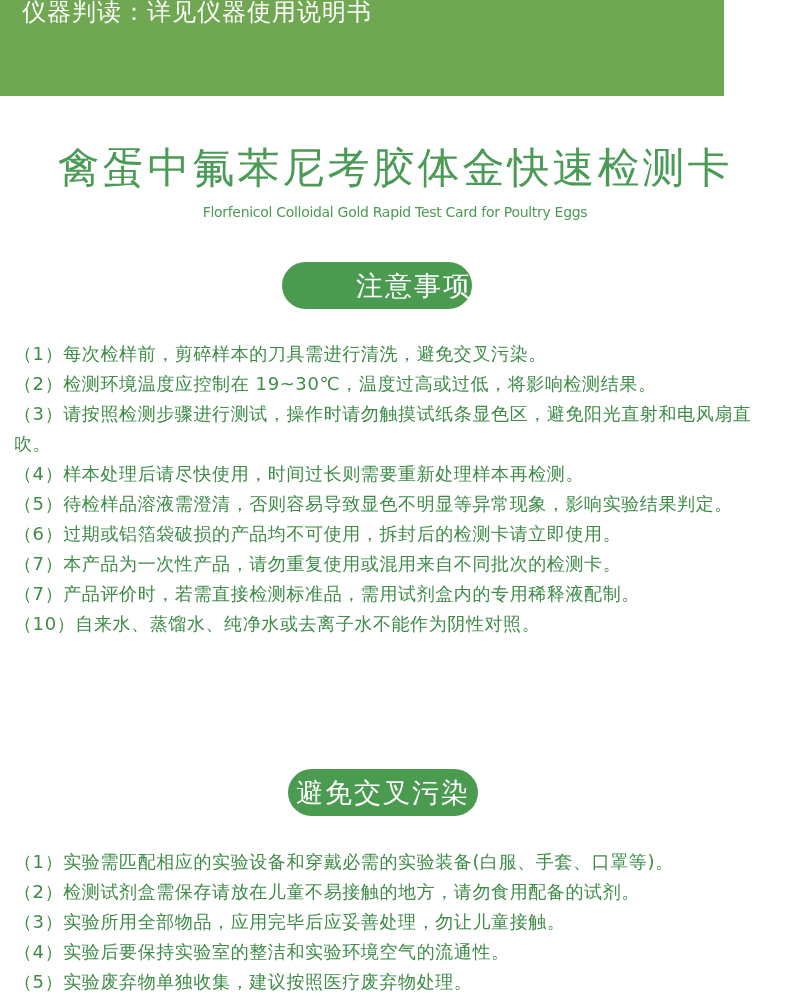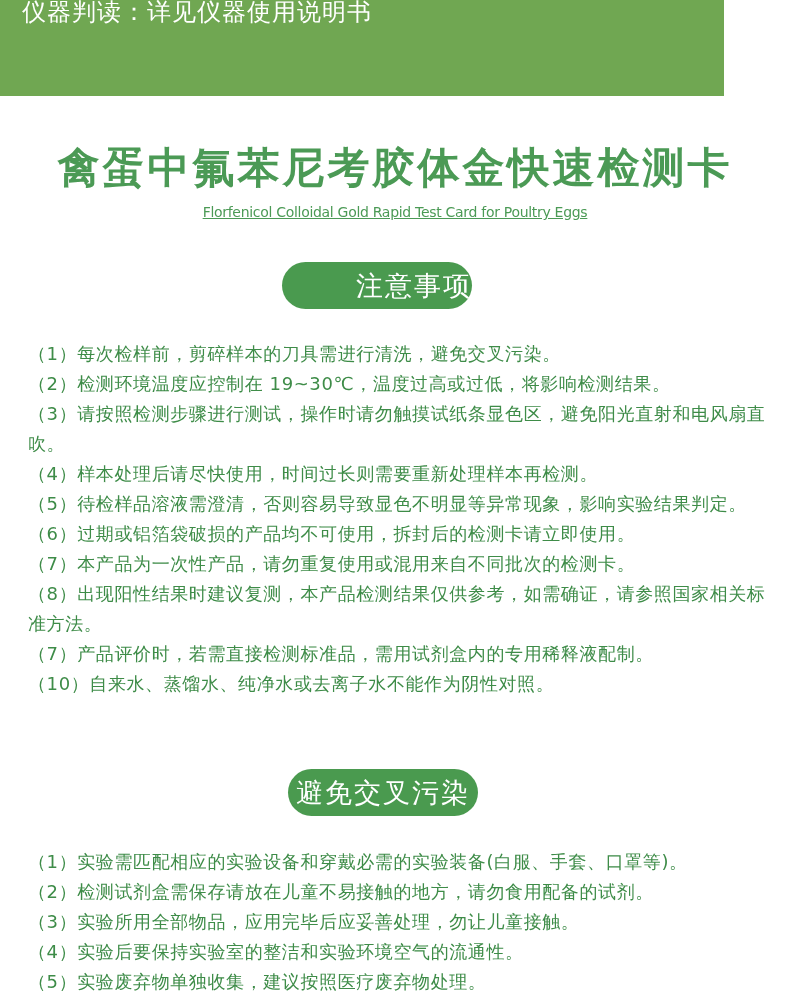--- a/index.html
+++ b/index.html
@@ -35,47 +35,46 @@
       left: 0; top: 140px;
       width: 790px;
       text-align: center;
     }
     .title-cn {
       color: #4b9a55;
       font-size: 42px;
       line-height: 56px;
       letter-spacing: 3px;
       margin: 0;
-      font-weight: bold;
+      font-weight: normal;
     }
     .title-en {
       color: #4b9a55;
       font-size: 14px;
       line-height: 20px;
       margin-top: 6px;
       letter-spacing: -0.3px;
-      text-decoration: underline;
     }
     .pill {
       position: absolute;
       width: 190px;
       height: 47px;
       border-radius: 24px;
       background: #4a9a4f;
       color: #ffffff;
       font-size: 27px;
       line-height: 47px;
       text-align: center;
       letter-spacing: 2px;
     }
     .pill.p1 { left: 282px; top: 262px; text-align: right; }
     .pill.p2 { left: 288px; top: 769px; }
     .list {
       position: absolute;
-      left: 28px;
+      left: 14px;
       width: 745px;
       margin: 0;
       padding: 0;
       list-style: none;
       color: #3e8c48;
       font-size: 18px;
       line-height: 30px;
       letter-spacing: 0.6px;
     }
     .list li {
@@ -101,21 +100,20 @@
 <div class="pill p1">注意事项</div>
 
 <ul class="list l1">
   <li>（1）每次检样前，剪碎样本的刀具需进行清洗，避免交叉污染。</li>
   <li>（2）检测环境温度应控制在 19~30℃，温度过高或过低，将影响检测结果。</li>
   <li>（3）请按照检测步骤进行测试，操作时请勿触摸试纸条显色区，避免阳光直射和电风扇直吹。</li>
   <li>（4）样本处理后请尽快使用，时间过长则需要重新处理样本再检测。</li>
   <li>（5）待检样品溶液需澄清，否则容易导致显色不明显等异常现象，影响实验结果判定。</li>
   <li>（6）过期或铝箔袋破损的产品均不可使用，拆封后的检测卡请立即使用。</li>
   <li>（7）本产品为一次性产品，请勿重复使用或混用来自不同批次的检测卡。</li>
-  <li>（8）出现阳性结果时建议复测，本产品检测结果仅供参考，如需确证，请参照国家相关标准方法。</li>
   <li>（7）产品评价时，若需直接检测标准品，需用试剂盒内的专用稀释液配制。</li>
   <li>（10）自来水、蒸馏水、纯净水或去离子水不能作为阴性对照。</li>
 </ul>
 
 <div class="pill p2">避免交叉污染</div>
 
 <ul class="list l2">
   <li>（1）实验需匹配相应的实验设备和穿戴必需的实验装备(白服、手套、口罩等)。</li>
   <li>（2）检测试剂盒需保存请放在儿童不易接触的地方，请勿食用配备的试剂。</li>
   <li>（3）实验所用全部物品，应用完毕后应妥善处理，勿让儿童接触。</li>

